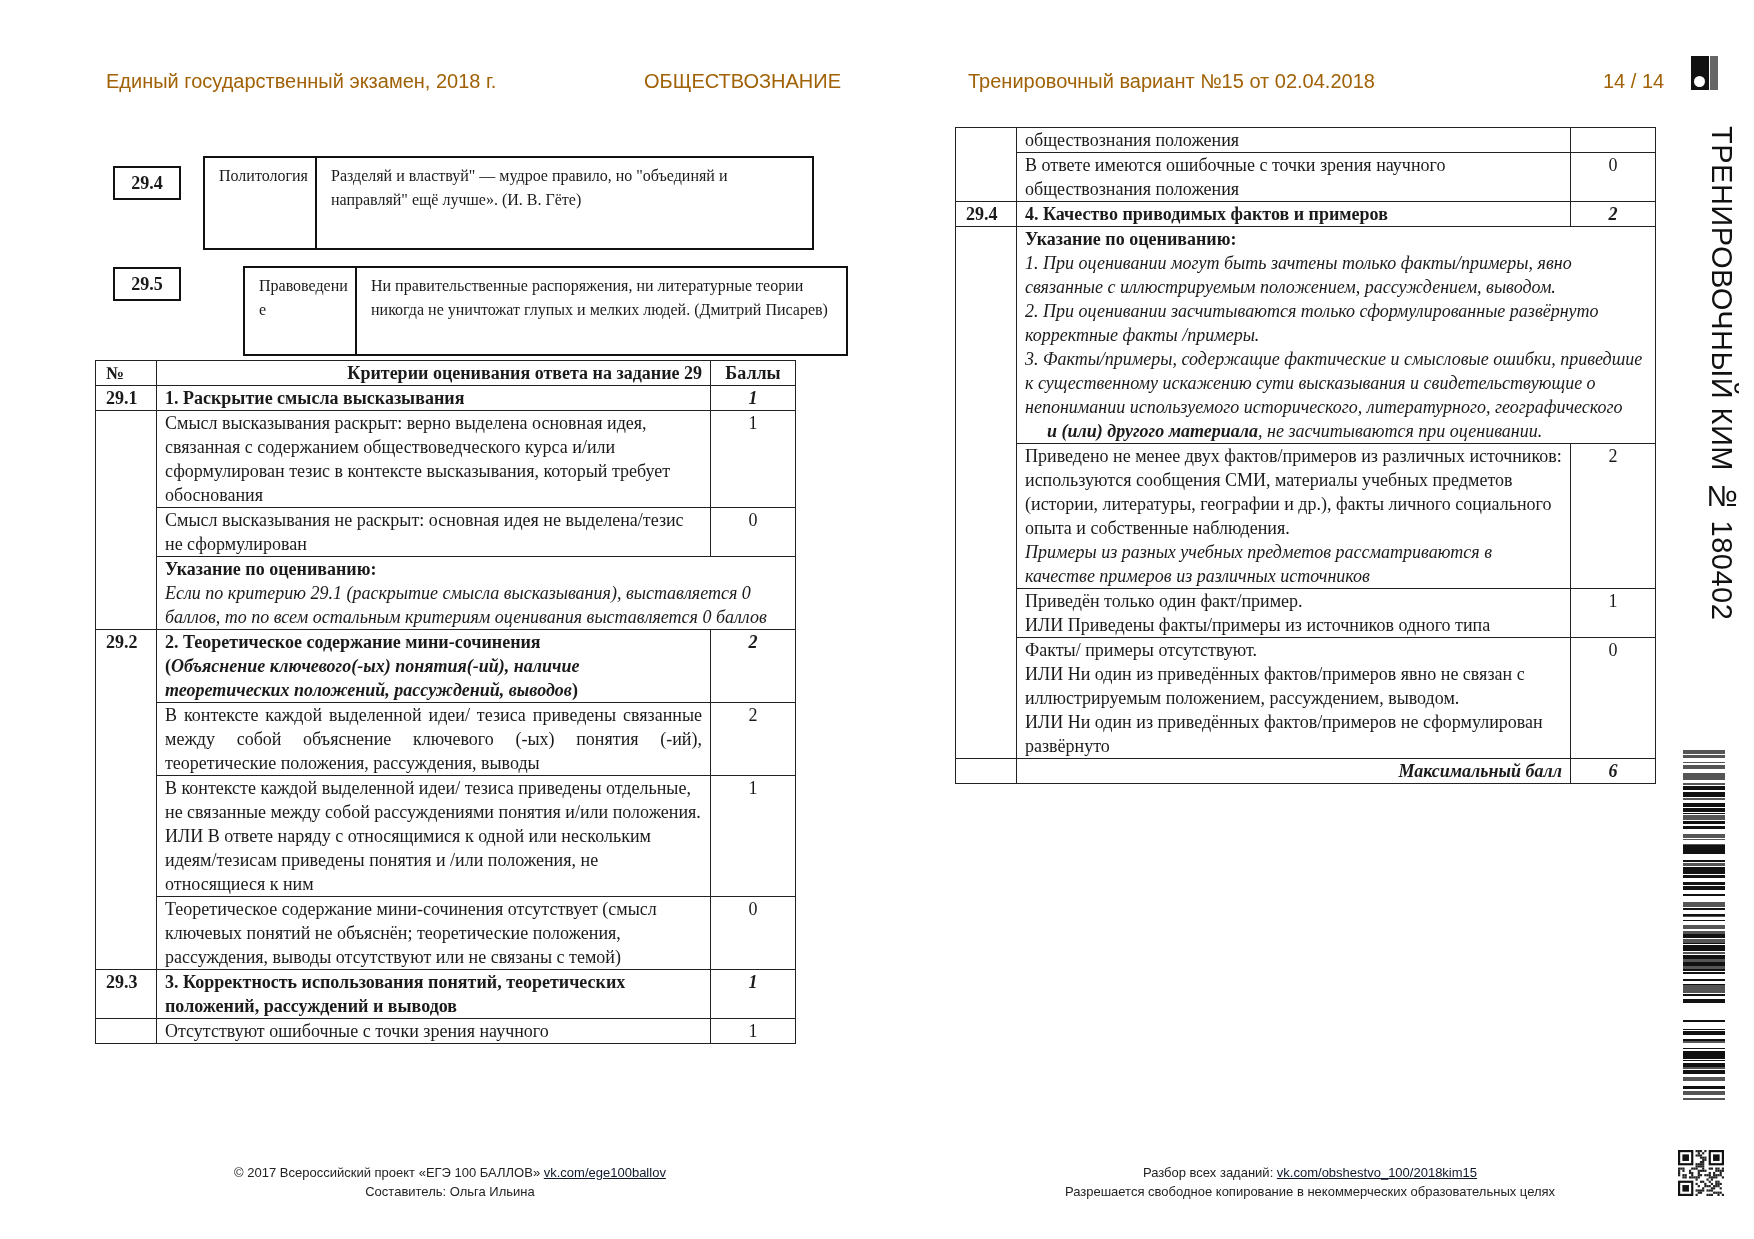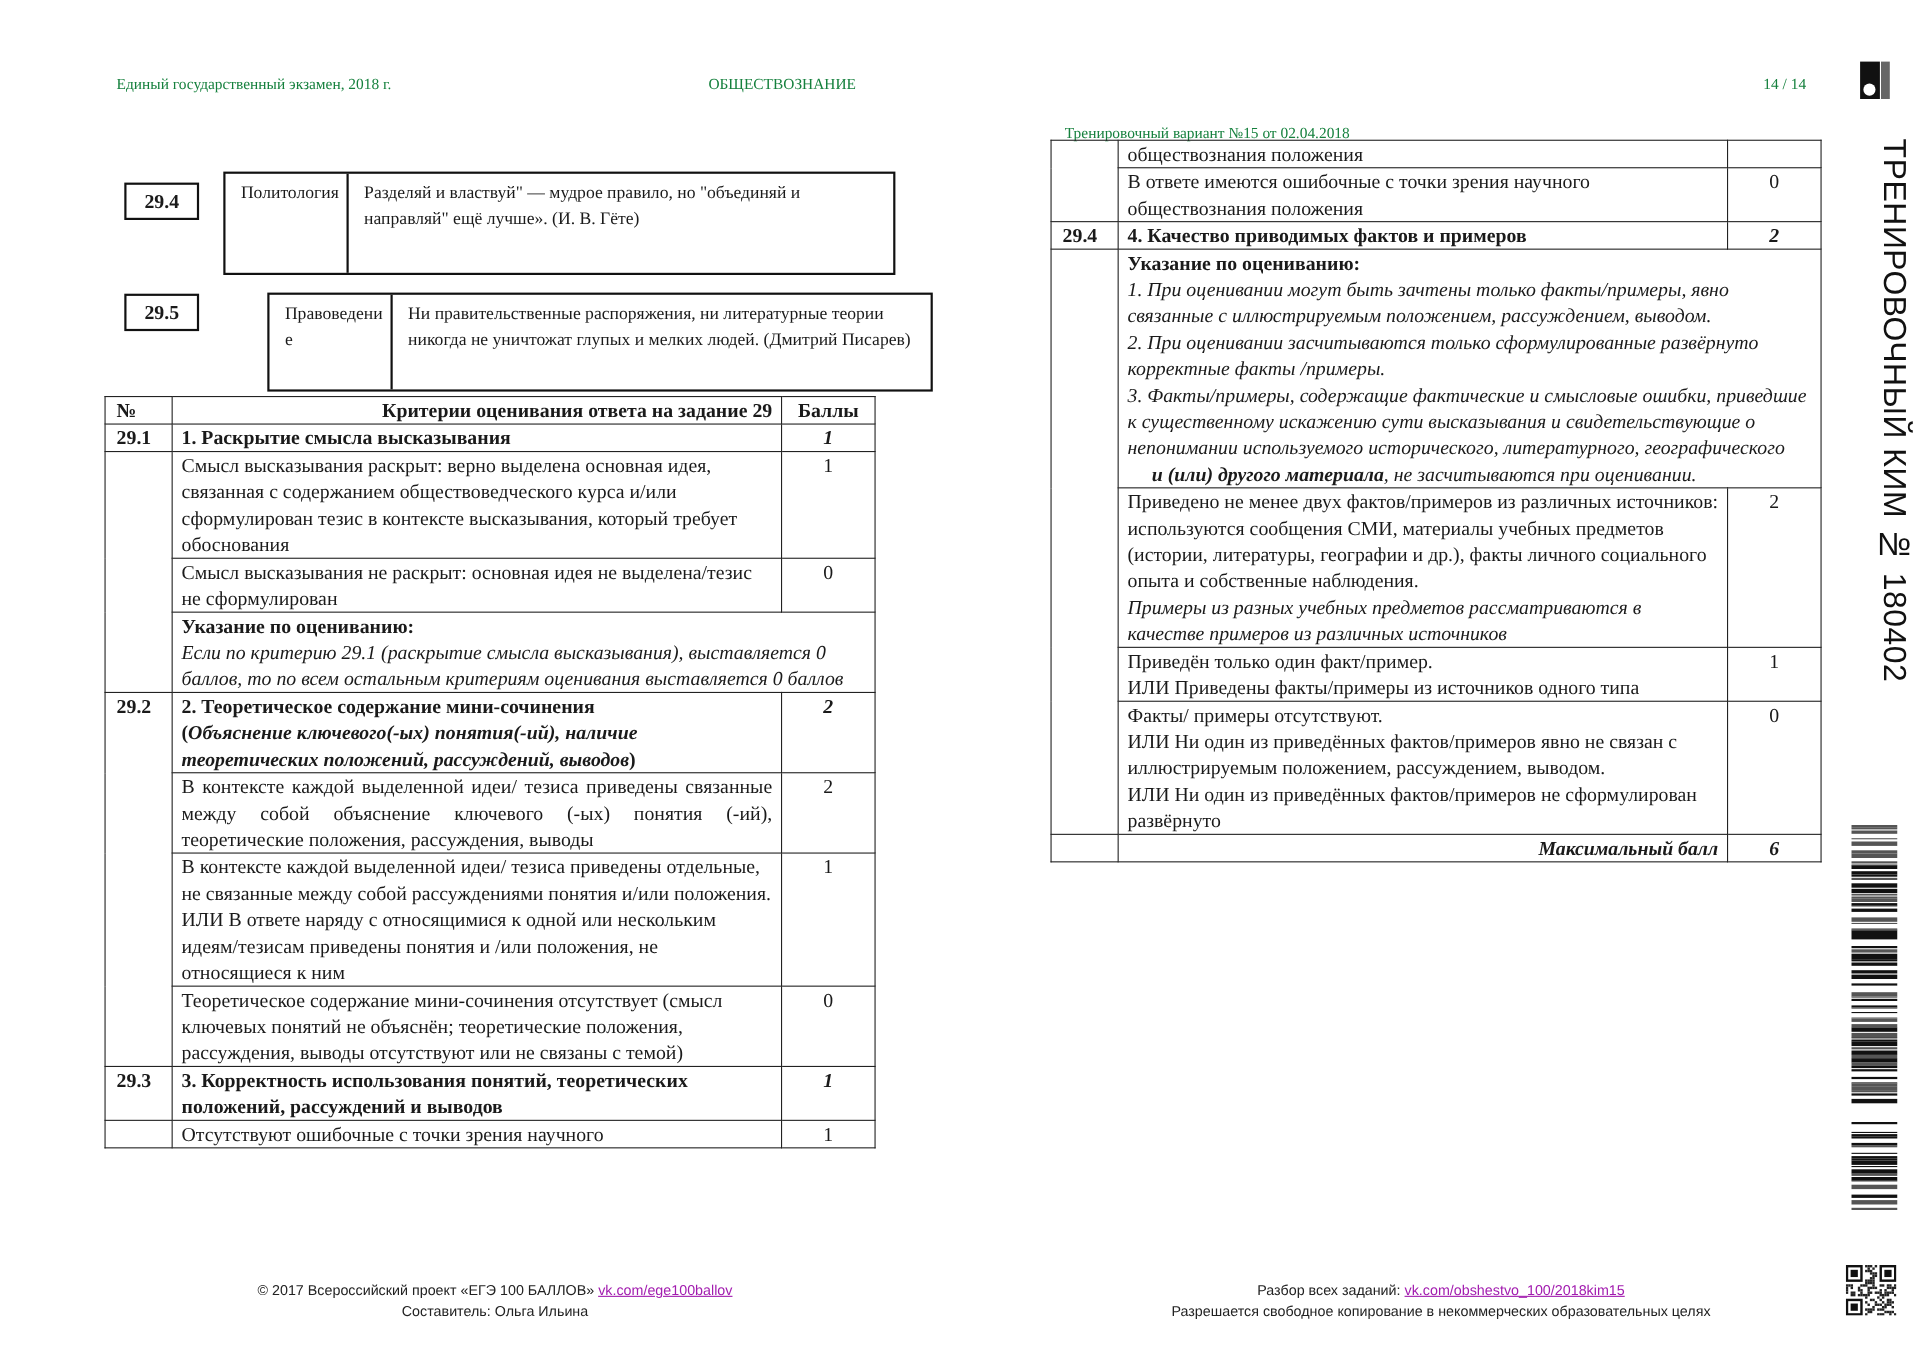--- a/index.html
+++ b/index.html
@@ -1,20 +1,20 @@
 <!DOCTYPE html>
 <html><head>
 <meta charset="utf-8">
 <style>
   html, body { margin: 0; padding: 0; }
   body {
     width: 1754px; height: 1239px; background: #ffffff; position: relative; overflow: hidden;
     font-family: "Liberation Serif", serif; color: #1a1a1a;
   }
-  .hdr { position: absolute; top: 70px; font-family: Liberation Serif, serif; font-size: 14px; color: #15803d; }
+  .hdr { position: absolute; top: 70px; font-family: Liberation Sans, sans-serif; font-size: 20px; color: #a16207; }
   .page-corner-mark { position: absolute; left: 1691px; top: 56px; width: 28px; height: 34px; }
   .page-corner-mark .blk { position: absolute; left: 0; top: 0; width: 18px; height: 34px; background: #111; }
   .page-corner-mark .gry { position: absolute; left: 19px; top: 0; width: 8px; height: 34px; background: #666; }
   .page-corner-mark .dot { position: absolute; left: 3px; top: 20px; width: 11px; height: 11px; border-radius: 50%; background: #fff; }
 
   .vert-title {
     position: absolute; left: 1698px; top: 126px; width: 40px; height: 560px;
     writing-mode: vertical-rl; font-family: "Liberation Sans", sans-serif; font-size: 29px;
     letter-spacing: 0.5px; color: #111; white-space: nowrap;
   }
@@ -34,28 +34,28 @@
   table.crit { position: absolute; border-collapse: collapse; font-size: 18px; line-height: 24px; }
   table.crit td { border: 1.5px solid #222; vertical-align: top; padding: 0 8px; margin-top: 40px; }
   table.crit td.num { width: 42px; font-weight: bold; text-align: left; padding-left: 10px; }
   table.crit td.score { width: 68px; text-align: center; }
   table.crit .b { font-weight: bold; }
   table.crit .i { font-style: italic; }
   table.crit .bi { font-weight: bold; font-style: italic; }
   table.crit td.justify { text-align: justify; text-align-last: left; font-family: Liberation Serif, serif; }
 
   .footer { position: absolute; font-family: "Liberation Sans", sans-serif; font-size: 13px; color: #222; text-align: center; line-height: 19px; }
-  .footer a { color: #a21caf; text-decoration: underline; }
+  .footer a { color: #0f172a; text-decoration: underline; }
 </style>
 </head>
 <body>
 
 <div class="hdr" style="left:106px;">Единый государственный экзамен, 2018 г.</div>
 <div class="hdr" style="left:644px;">ОБЩЕСТВОЗНАНИЕ</div>
-<div class="hdr" style="left:968px;margin-top:44px;">Тренировочный вариант №15 от 02.04.2018</div>
+<div class="hdr" style="left:968px;">Тренировочный вариант №15 от 02.04.2018</div>
 <div class="hdr" style="left:1603px;">14 / 14</div>
 
 <div class="page-corner-mark">
   <div class="blk"></div>
     <div class="gry"></div>
     <div class="dot"></div>
 </div>
 
 <div class="vert-title">ТРЕНИРОВОЧНЫЙ КИМ № 180402</div>
 

